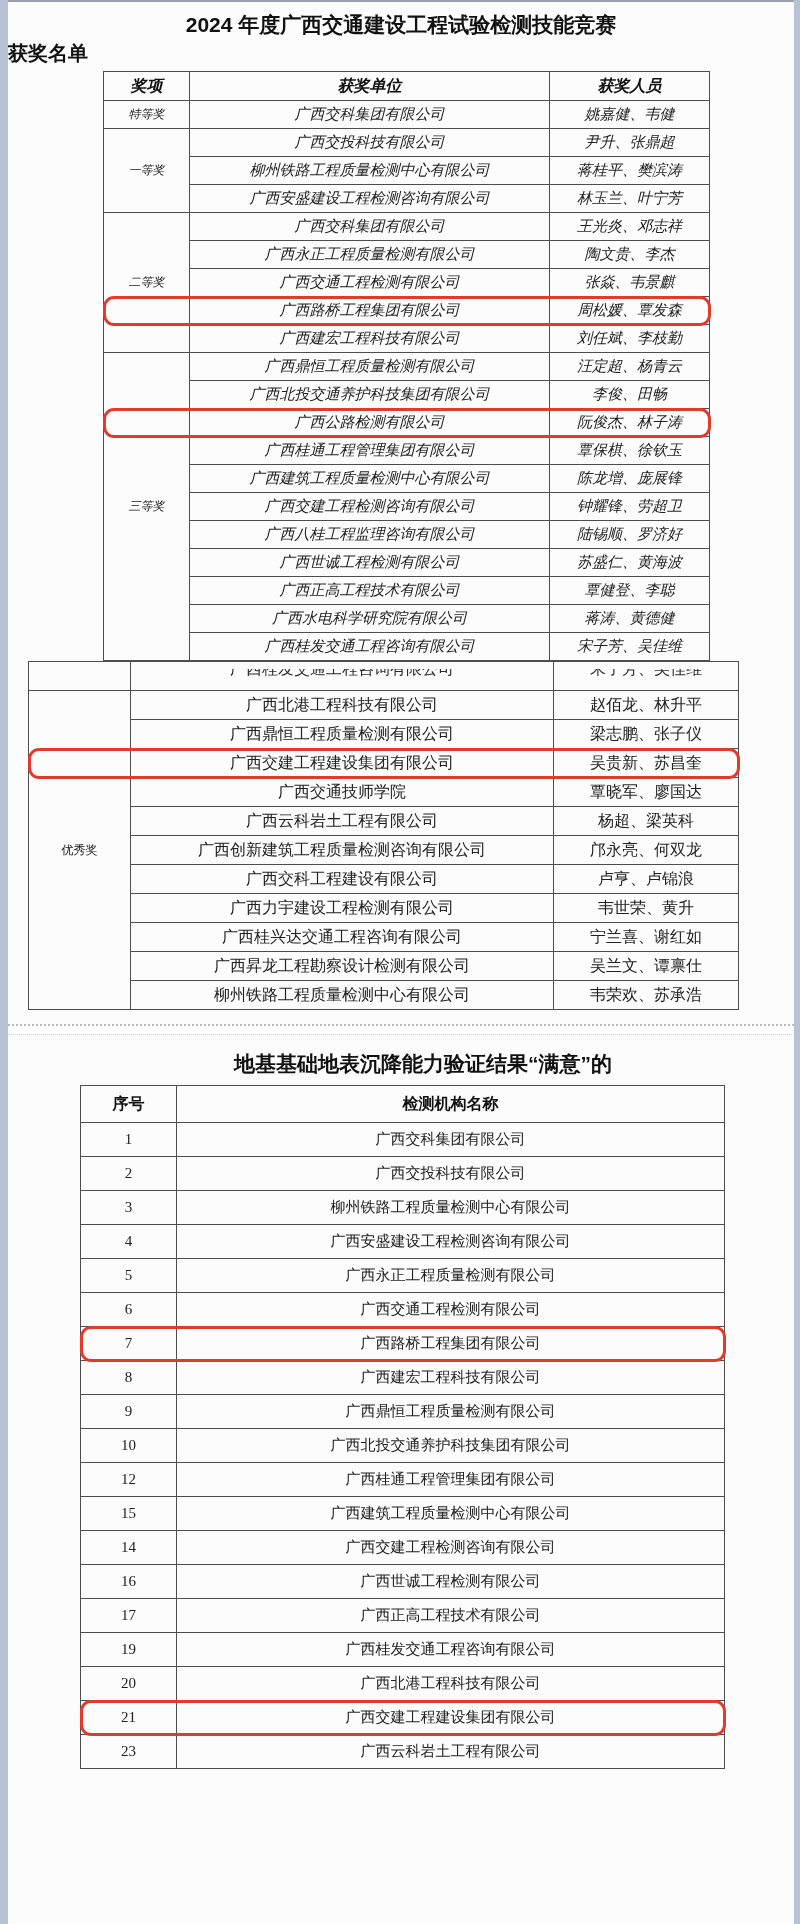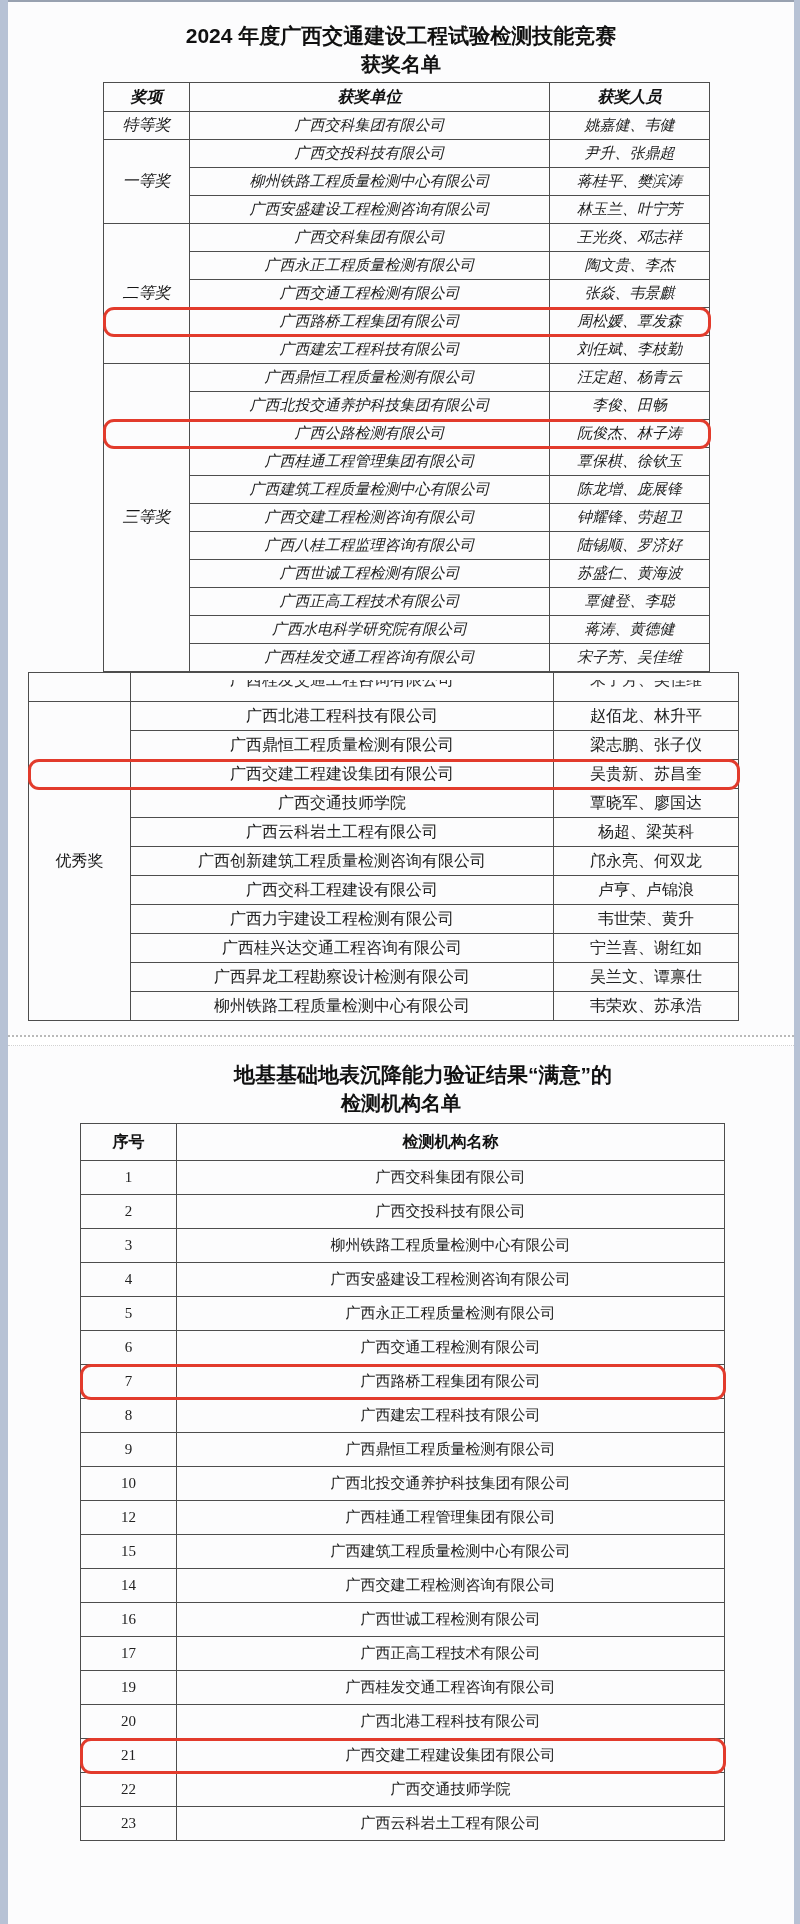--- a/index.html
+++ b/index.html
@@ -12,26 +12,26 @@
   }
   .page{
     position:absolute;left:8px;top:0;width:786px;height:1924px;
     background:#fcfcfd;
     border-top:2px solid #98a1b0;
     overflow:hidden;
   }
   .doc-title{
     font-family:"Liberation Sans","DejaVu Sans",sans-serif;
     font-weight:700;font-size:21px;line-height:26px;
-    text-align:center;margin:21px 0 2px 0;color:#111;
+    text-align:center;margin:10px 0 2px 0;color:#111;
   }
   .doc-subtitle{
     font-family:"Liberation Sans","DejaVu Sans",sans-serif;
     font-weight:700;font-size:20px;line-height:24px;
-    text-align:center;margin:3px 0 6px 0;color:#111;
+    text-align:left;margin:3px 0 6px 0;color:#111;
   }
   table{border-collapse:collapse;table-layout:fixed;}
   td,th{
     border:1px solid #4d4d4d;
     text-align:center;vertical-align:middle;
     padding:0 2px;font-size:15px;color:#212121;
     overflow:hidden;white-space:nowrap;
   }
   th{font-size:16px;font-weight:700;color:#111;}
   
@@ -40,21 +40,21 @@
   .t1 td{height:27px;}
   .t1 .c-award{width:86px;}
   .t1 .c-org{width:360px;}
   .t1 .c-people{width:160px;}
   
   .t2{margin:0 0 0 20px;width:710px;}
   .t2 td{height:28px;font-size:16px;}
   .t2 .c-award{width:102px;}
   .t2 .c-org{width:423px;}
   .t2 .c-people{width:185px;}
-  td.award{font-size:16px;color:#161616;}
+  td.award{font-size:12px;color:#161616;}
   tr.hl{outline:3px solid var(--hl,#e23b2c);outline-offset:-2px;border-radius:10px;}
   .clip{height:14px;overflow:hidden;}
   .clip span{display:block;line-height:24px;margin-top:-12px;color:#2b2b2b;}
   
   .seam{
     height:8px;margin:14px 0 6px 0;
     border-top:2px dotted #b9b9b9;
     border-bottom:1px dotted #d2d2d2;
     background:#ffffff;
   }
@@ -242,21 +242,20 @@
             <td>韦荣欢、苏承浩</td>
           </tr>
         </tbody>
     </table>
   </div>
 
   <div class="seam"></div>
 
   <div>
     <div class="doc-title doc2-title">地基基础地表沉降能力验证结果“满意”的</div>
-    <div class="doc-subtitle">检测机构名单</div>
 
     <table class="t3">
       <colgroup>
           <col class="c-no">
           <col class="c-org">
         </colgroup>
       <thead>
         <tr>
           <th>序号</th>
           <th>检测机构名称</th>
@@ -329,24 +328,20 @@
           </tr>
           <tr>
             <td>20</td>
             <td>广西北港工程科技有限公司</td>
           </tr>
           <tr class="hl">
             <td>21</td>
             <td>广西交建工程建设集团有限公司</td>
           </tr>
           <tr>
-            <td>22</td>
-            <td>广西交通技师学院</td>
-          </tr>
-          <tr>
             <td>23</td>
             <td>广西云科岩土工程有限公司</td>
           </tr>
         </tbody>
     </table>
   </div>
 
 </div>
 
 </body></html>

